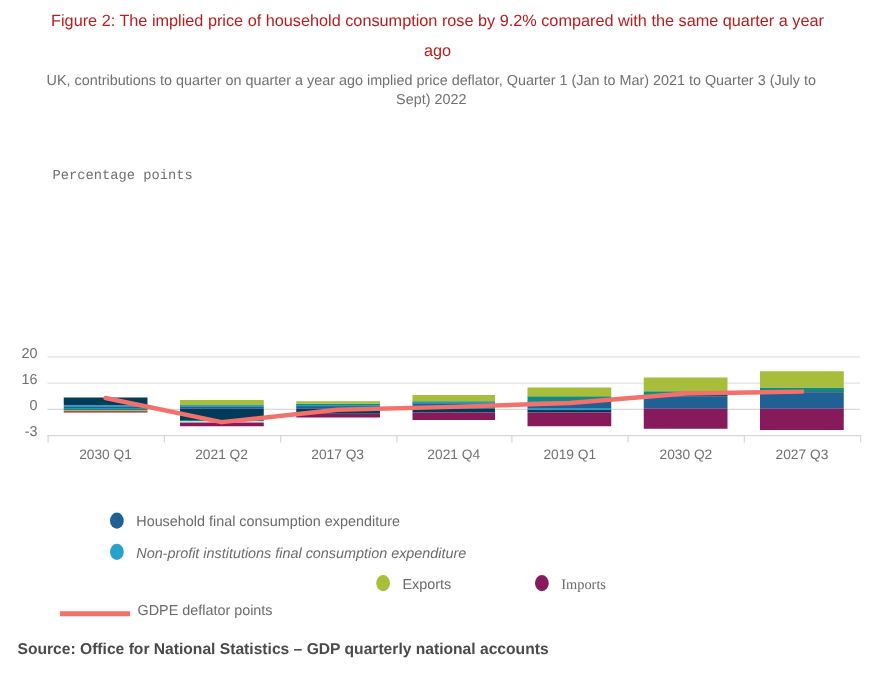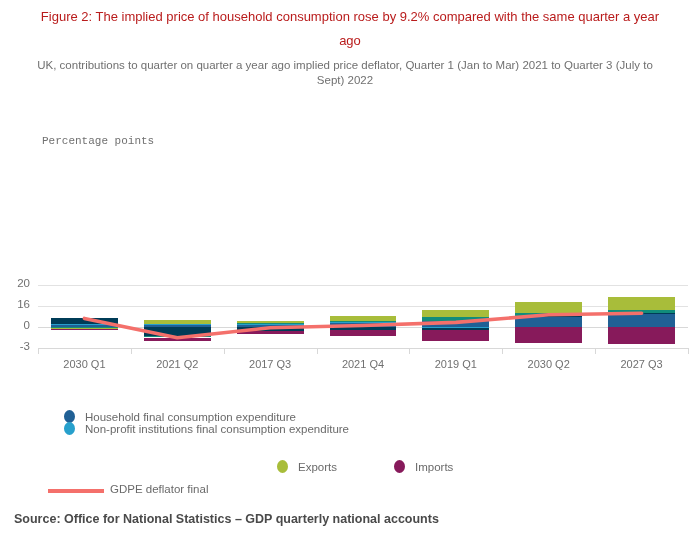--- a/index.html
+++ b/index.html
@@ -43,21 +43,21 @@
   .xlabel{
     position:absolute;top:228px;font-size:11px;color:#707070;text-align:center;
   }
 
   .bars{position:absolute;left:0;top:0;width:700px;height:250px;}
   .seg{position:absolute;}
   .lineLayer{position:absolute;left:0;top:0;width:700px;height:250px;pointer-events:none;}
 
   
   .legend{position:absolute;left:0;top:400px;width:700px;height:105px;}
-  .lgitem{position:absolute;font-size:11.5px;color:#6a6a6a;white-space:nowrap;}
+  .lgitem{position:absolute;font-size:11.5px;color:#6a6a6a;white-space:nowrap;margin-left:24px;}
   .dot{
     display:inline-block;width:11px;height:13px;border-radius:50%;
     vertical-align:-2px;margin-right:10px;
   }
   .lgline{
     position:absolute;left:48px;top:489px;width:56px;height:3.5px;background:#f4706b;
   }
   .lgline-label{position:absolute;left:110px;top:483px;font-size:11.5px;color:#6a6a6a;}
 
   .source{
@@ -147,29 +147,29 @@
       </div>
     <svg class="lineLayer" id="lineLayer" width="700" height="250">
         <polyline points="84.4,188.4 177.3,207.7 270.1,197.8 363.0,195.5 455.9,192.4 548.7,184.8 641.6,183.3" fill="none" stroke="#f4706b" stroke-width="3.6" stroke-linecap="round" stroke-linejoin="round"></polyline>
       </svg>
   </div>
 
   <div class="legend">
     <div class="lgitem" style="left:64px;top:10px;">
       <span class="dot" style="background: rgb(32, 96, 149);"></span><span>Household final consumption expenditure</span>
     </div>
-    <div class="lgitem" style="left:64px;top:22px;">
+    <div class="lgitem" style="left:64px;top:35px;font-style:italic;">
       <span class="dot" style="background: rgb(39, 160, 204);"></span><span>Non-profit institutions final consumption expenditure</span>
     </div>
     <div class="lgitem" style="left:277px;top:60px;">
       <span class="dot" style="background: rgb(168, 189, 58);"></span><span>Exports</span>
     </div>
-    <div class="lgitem" style="left:394px;top:60px;">
+    <div class="lgitem" style="left:404px;top:60px;font-family:Liberation Serif, serif;">
       <span class="dot" style="background: rgb(135, 26, 91);"></span><span>Imports</span>
     </div>
   </div>
 
   <div class="lgline" style="background: rgb(244, 112, 107);"></div>
-  <div class="lgline-label">GDPE deflator final</div>
+  <div class="lgline-label">GDPE deflator points</div>
 
   <div class="source">Source: Office for National Statistics – GDP quarterly national accounts</div>
 
 </div>
 
 </body></html>

